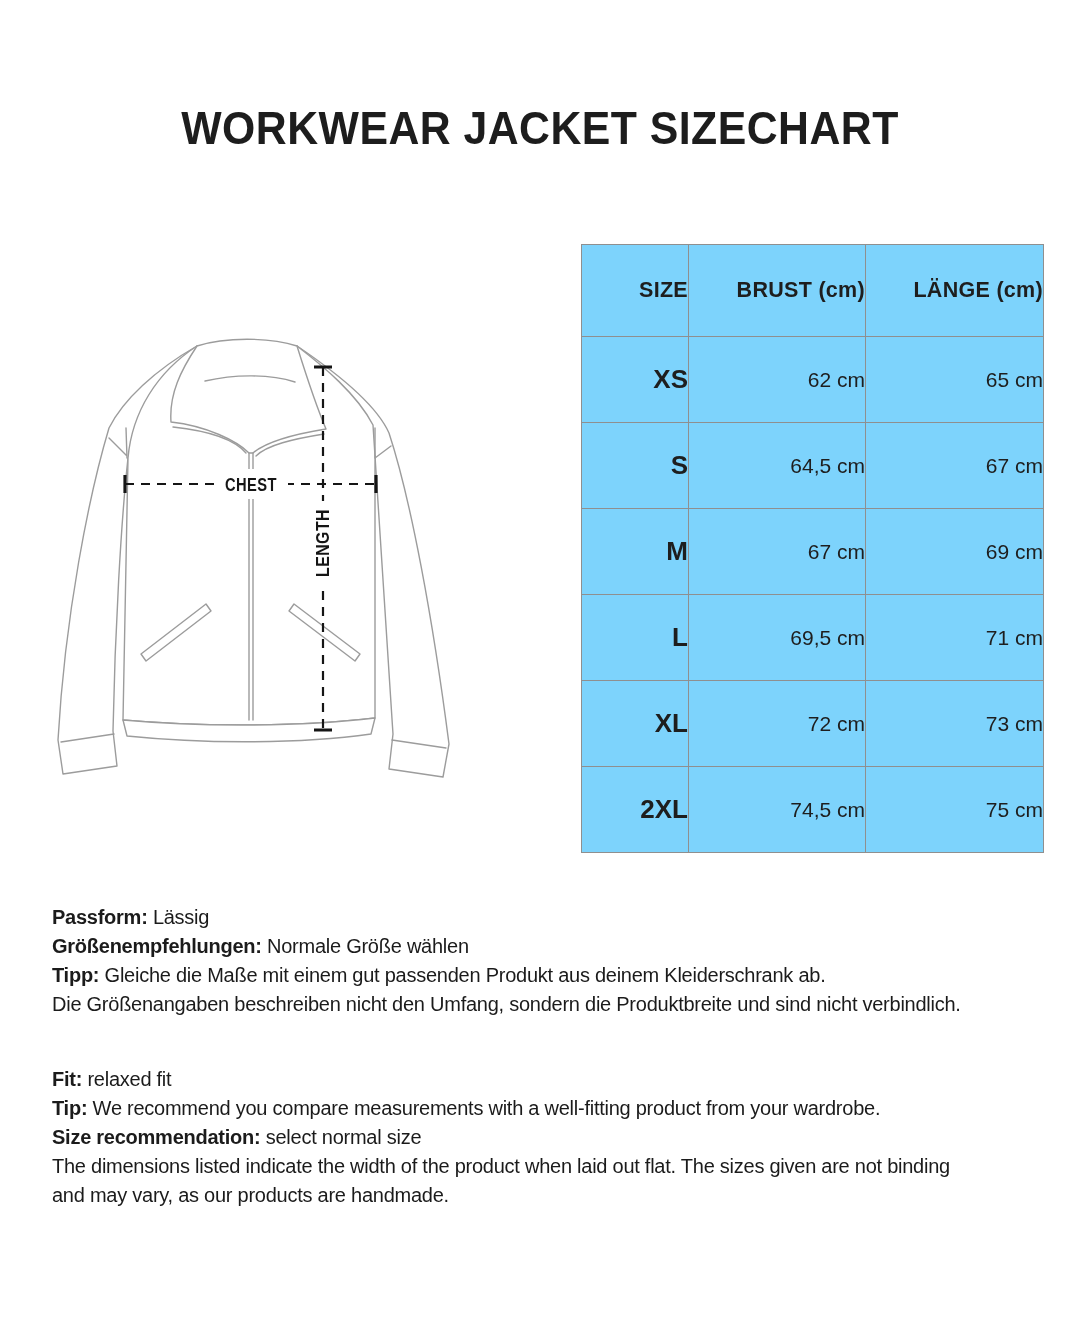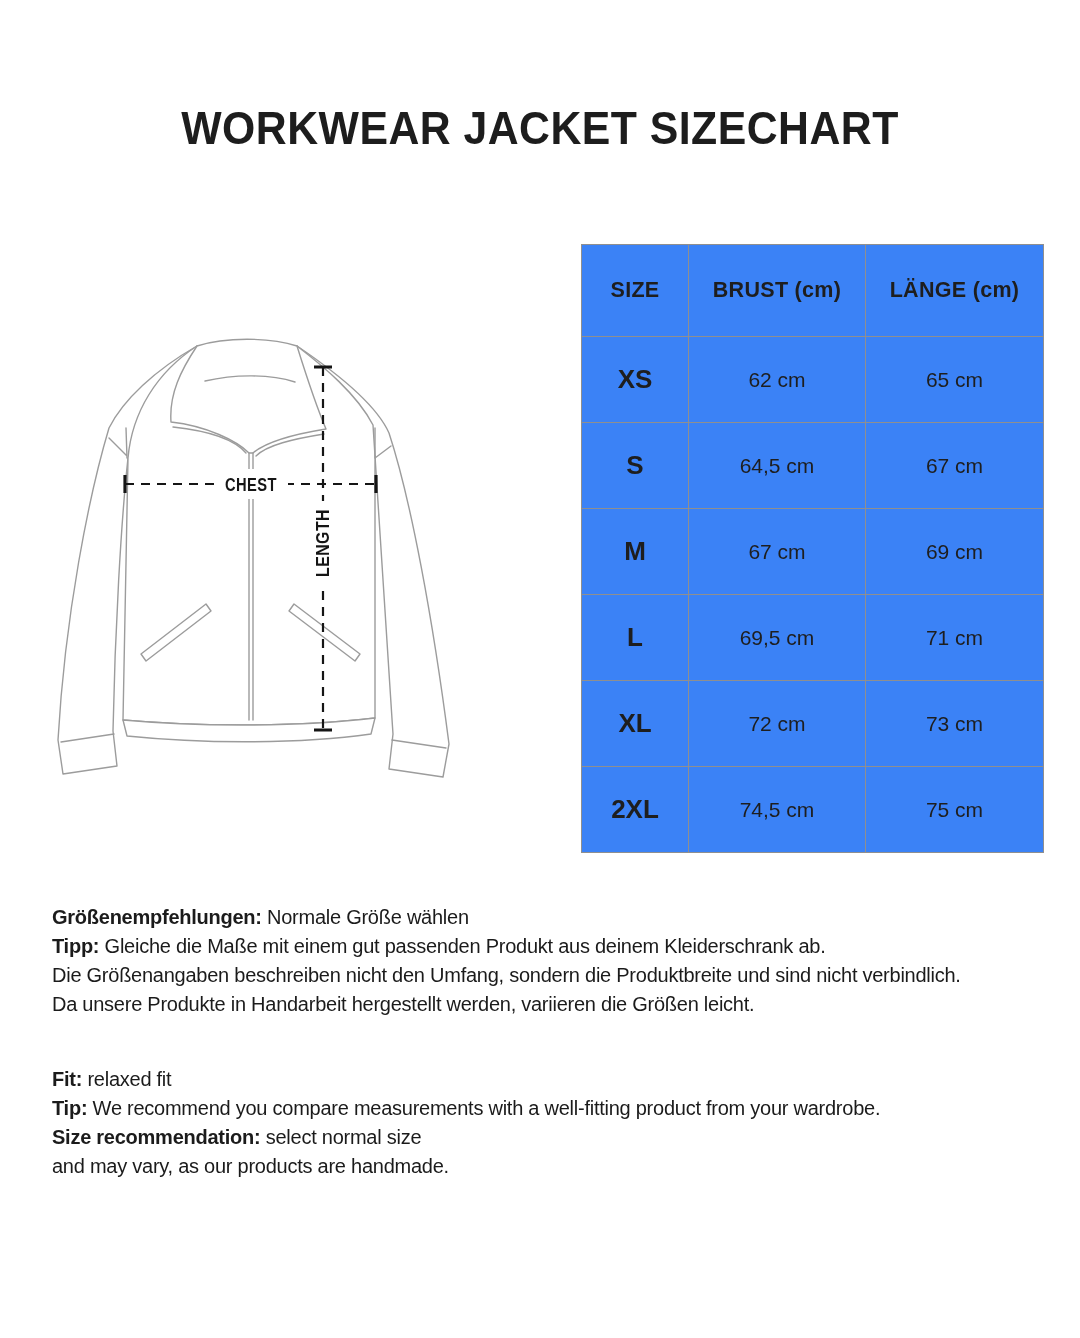--- a/index.html
+++ b/index.html
@@ -17,22 +17,22 @@
     letter-spacing:0.5px;
   }
   .figure { position:absolute; left:55px; top:330px; width:500px; height:470px; }
   .figure svg { display:block; width:500px; height:470px; }
 
   table.size-table {
     position:absolute; left:581px; top:244px;
     border-collapse:collapse; table-layout:fixed;
   }
   .size-table th, .size-table td {
-    border:1px solid #8f8f8f; text-align:center; vertical-align:middle;
-    padding:0; background:#3b82f6; color:#1e1e1e;
+    border:1px solid #8f8f8f; text-align:right; vertical-align:middle;
+    padding:0; background:#7dd3fc; color:#1e1e1e;
   }
   .size-table th { height:91px; font-size:21.5px; font-weight:700; letter-spacing:.3px; }
   .size-table td { height:85px; font-size:21px; font-weight:400; }
   .size-table td.td-size { font-weight:700; font-size:26px; }
 
   .notes {
     position:absolute; left:52px; width:1010px;
     font-size:20px; line-height:29px; letter-spacing:-0.25px;
     color:#1b1b1b; white-space:nowrap;
   }
@@ -129,23 +129,24 @@
       </tr>
       <tr>
         <td class="td-size">2XL</td>
         <td class="td-val">74,5 cm</td>
         <td class="td-val">75 cm</td>
       </tr>
     </tbody>
 </table>
 
 <div class="notes" id="notes-de">
+    <div class="note-line"><b>Passform:</b> <span>Lässig</span></div>
     <div class="note-line"><b>Größenempfehlungen:</b> <span>Normale Größe wählen</span></div>
     <div class="note-line"><b>Tipp:</b> <span>Gleiche die Maße mit einem gut passenden Produkt aus deinem Kleiderschrank ab.</span></div>
     <div class="note-line"><span>Die Größenangaben beschreiben nicht den Umfang, sondern die Produktbreite und sind nicht verbindlich.</span></div>
-    <div class="note-line"><span>Da unsere Produkte in Handarbeit hergestellt werden, variieren die Größen leicht.</span></div>
   </div>
 <div class="notes" id="notes-en">
     <div class="note-line"><b>Fit:</b> <span>relaxed fit</span></div>
     <div class="note-line"><b>Tip:</b> <span>We recommend you compare measurements with a well-fitting product from your wardrobe.</span></div>
     <div class="note-line"><b>Size recommendation:</b> <span>select normal size</span></div>
+    <div class="note-line"><span>The dimensions listed indicate the width of the product when laid out flat. The sizes given are not binding</span></div>
     <div class="note-line"><span>and may vary, as our products are handmade.</span></div>
   </div>
 
 </body></html>

